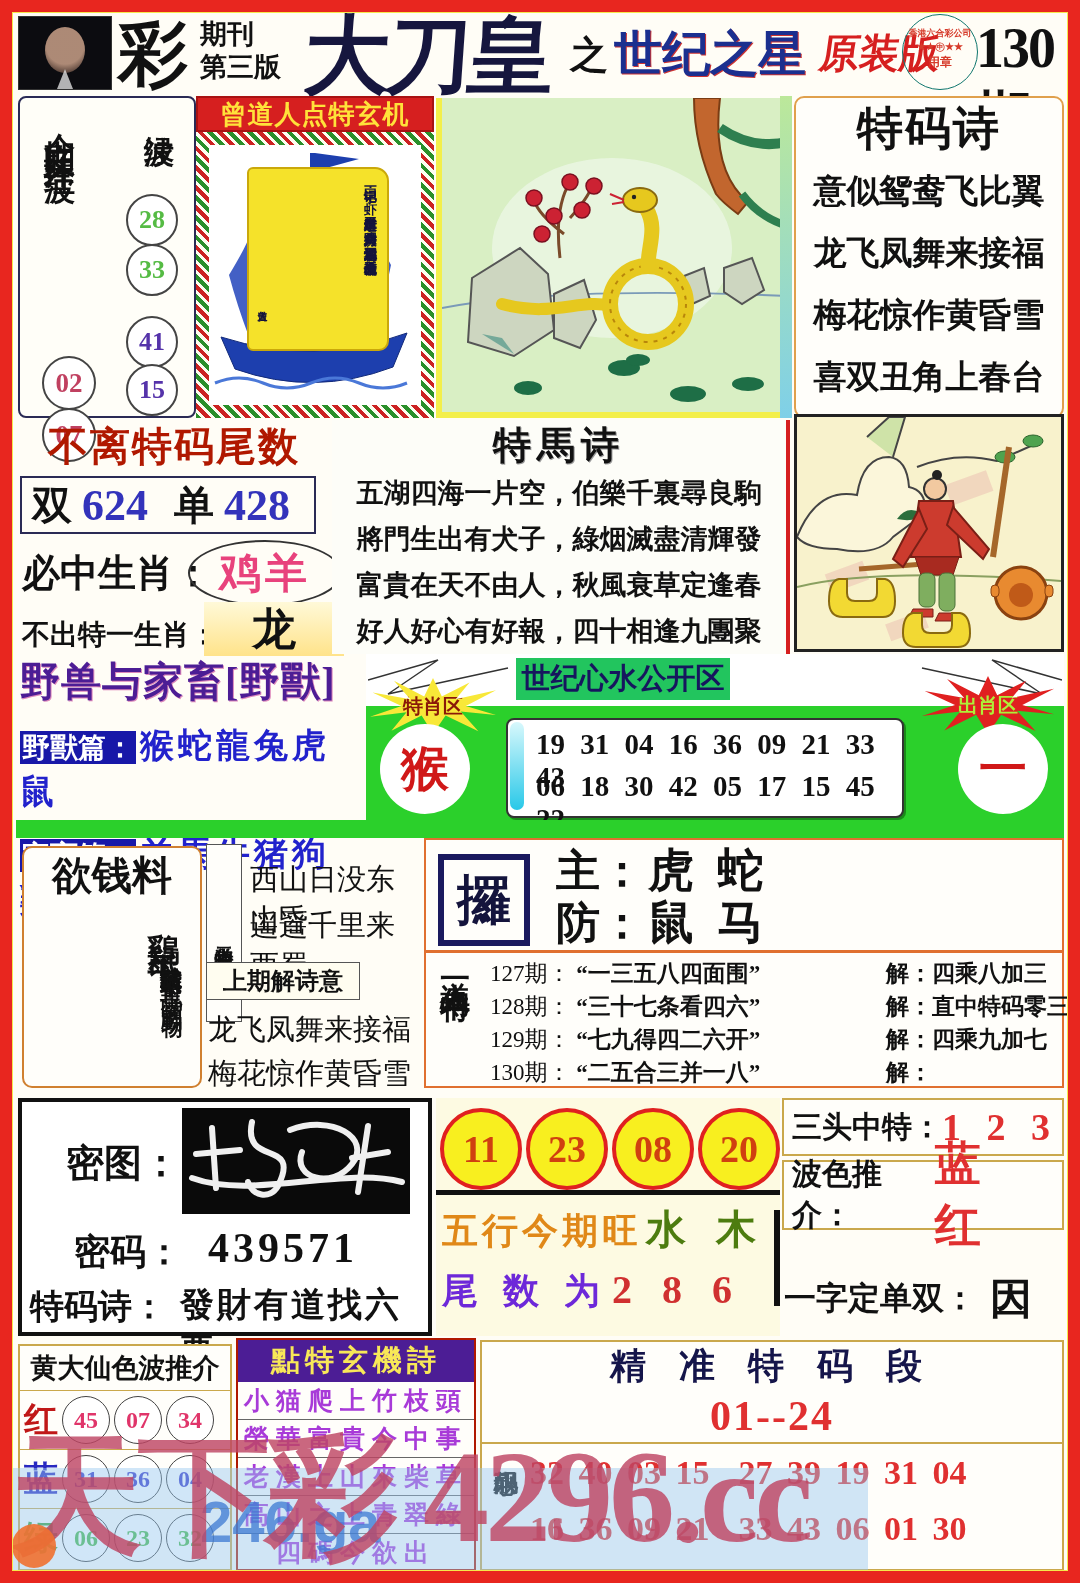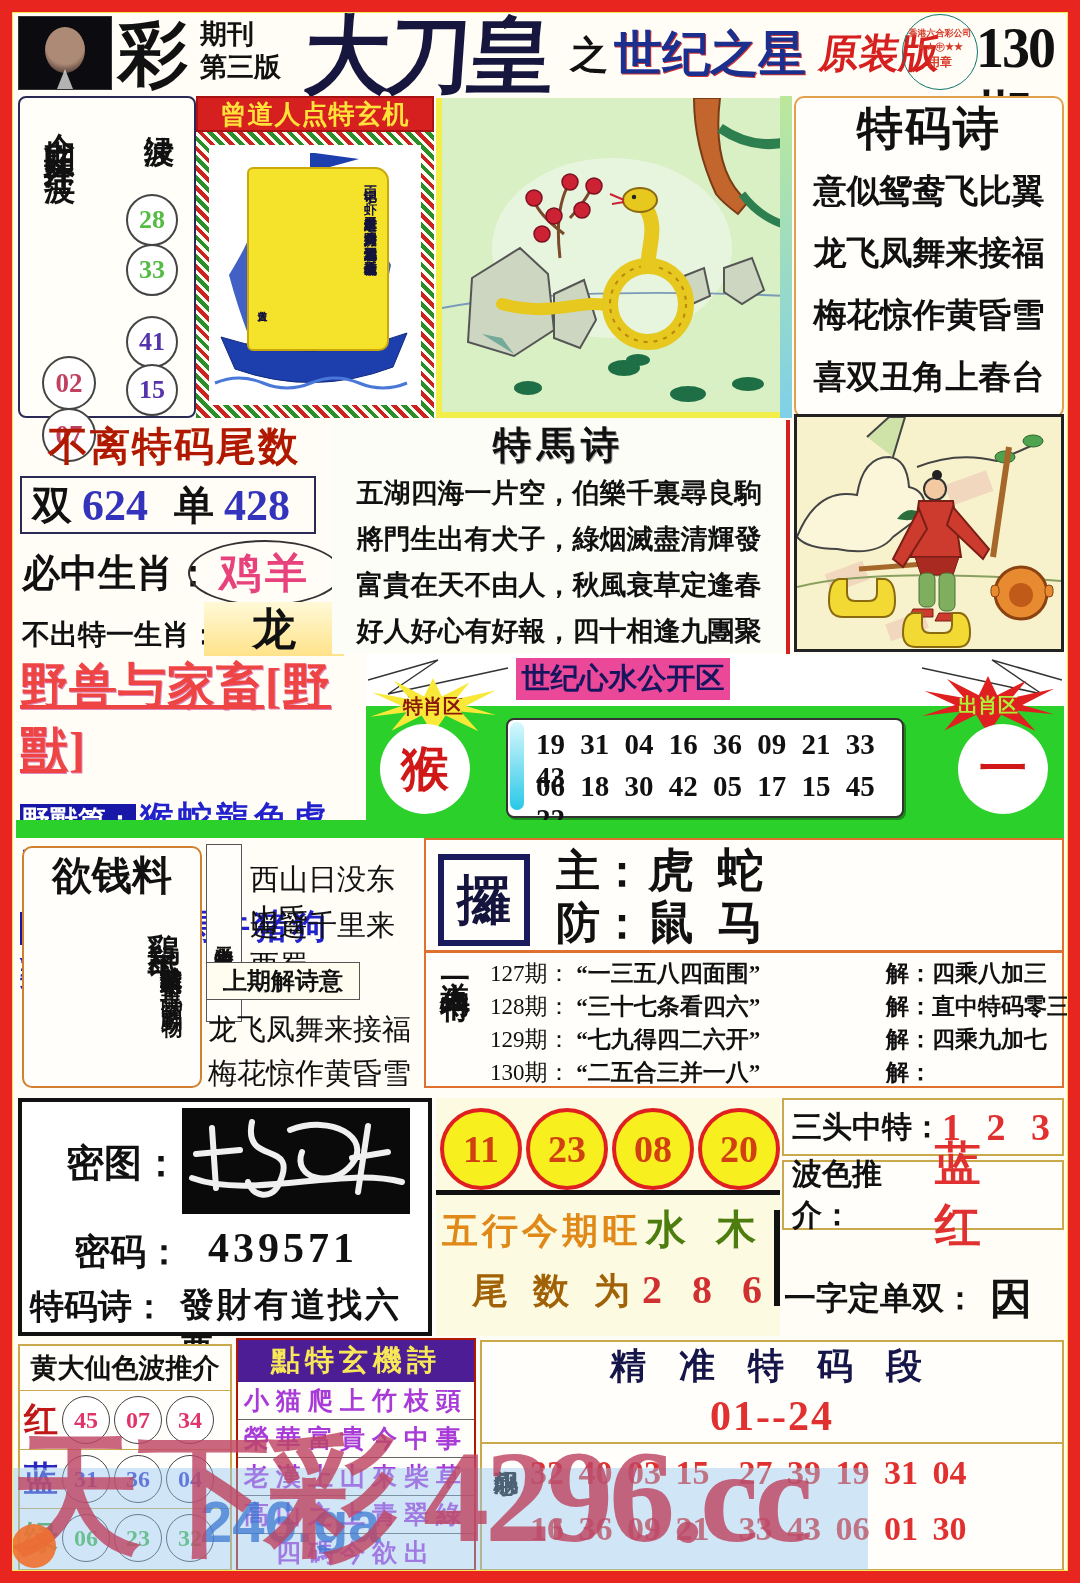--- a/index.html
+++ b/index.html
@@ -206,40 +206,40 @@
         <path d="M116 196 q-10 2 -10 20 q0 14 13 14 l42 0 q12 0 12 -14 q0 -18 -10 -20 l-8 0 l0 12 q0 8 -8 8 l-14 0 q-8 0 -8 -8 l0 -12 Z" fill="#f2d933"></path>
       </g>
       <circle cx="224" cy="176" r="26" fill="#e88a30" stroke="#8a4210" stroke-width="3"></circle>
       <circle cx="224" cy="178" r="12" fill="#c05a18"></circle>
       <rect x="194" y="168" width="8" height="12" rx="4" fill="#e88a30" stroke="#8a4210"></rect>
       <rect x="248" y="168" width="8" height="12" rx="4" fill="#e88a30" stroke="#8a4210"></rect>
     </svg>
   </div>
 
   <div class="abs" style="left:20px;top:654px;width:346px;height:166px;">
-    <div class="bold" style="font-size:48px;color:#ef4444;letter-spacing:1px;text-shadow:1px 1px 0 #d8b;text-decoration:underline;">野兽与家畜[野獸]</div>
+    <div class="bold" style="font-size:40px;color:#4c1d95;letter-spacing:1px;text-shadow:1px 1px 0 #d8b;">野兽与家畜[野獸]</div>
     <div style="margin-top:14px;">
       <span class="bold" style="font-size:28px;color:#fff;background:#1818a8;padding:1px 2px;">野獸篇：</span>
       <span class="bold" style="font-size:34px;color:#2222cc;letter-spacing:4px;">猴蛇龍兔虎鼠</span>
     </div>
     <div style="margin-top:16px;">
       <span class="bold" style="font-size:28px;color:#fff;background:#1818a8;padding:1px 2px;">家畜篇：</span>
       <span class="bold" style="font-size:34px;color:#2222cc;letter-spacing:4px;">羊馬牛猪狗鷄</span>
     </div>
   </div>
 
   <div class="abs" style="left:366px;top:654px;width:698px;height:166px;">
     <div class="abs" style="left:0;top:0;width:698px;height:52px;background:#fff;">
       <svg width="150" height="50" style="position:absolute;left:2px;top:0;">
         <polyline points="0,26 70,6 20,40 140,14" fill="none" stroke="#333" stroke-width="1.5"></polyline>
         </svg>
       <svg width="150" height="50" style="position:absolute;right:2px;top:0;">
         <polyline points="150,26 80,6 130,40 10,14" fill="none" stroke="#333" stroke-width="1.5"></polyline>
         </svg>
-      <div class="abs ctr bold" style="left:150px;top:4px;width:214px;height:42px;background:#ec4899;color:#16165e;font-size:29px;">世纪心水公开区</div>
+      <div class="abs ctr bold" style="left:150px;top:4px;width:214px;height:42px;background:#22c55e;color:#16165e;font-size:29px;">世纪心水公开区</div>
     </div>
     <div class="abs" style="left:0;top:52px;width:698px;height:114px;background:#2bd02b;"></div>
     <div class="abs burst" style="left:4px;top:24px;width:126px;height:56px;background:#f8e838;">
       <span class="bold" style="font-size:20px;color:#8a1808;">特肖区</span>
     </div>
     <div class="abs burst" style="left:556px;top:22px;width:132px;height:58px;background:#e02020;">
       <span class="bold" style="font-size:20px;color:#aef038;">出肖区</span>
     </div>
     <div class="abs ball" style="left:14px;top:70px;width:90px;height:90px;border:none;">
       <span class="bold" style="font-size:48px;color:#d01818;">猴</span>
@@ -341,21 +341,21 @@
       </div>
     <div class="abs ball" style="left:262px;top:10px;width:74px;height:74px;background:#f8ef1f;border:4px solid #e02020;">
       <span class="bold" style="font-size:38px;color:#d04010;">20</span>
       </div>
     <div class="abs" style="left:0;top:92px;width:344px;height:5px;background:#111;"></div>
     <div class="abs" style="left:6px;top:104px;">
       <span class="bold" style="font-size:36px;color:#e08818;letter-spacing:4px;">五行今期旺</span>
       <span class="bold" style="font-size:40px;color:#4d7c0f;letter-spacing:10px;">水 木</span>
     </div>
     <div class="abs" style="left:6px;top:168px;">
-      <span class="bold" style="font-size:36px;color:#a16207;letter-spacing:8px;margin-left:30px;">尾 数 为</span>
+      <span class="bold" style="font-size:36px;color:#6d28d9;letter-spacing:8px;">尾 数 为</span>
       <span class="bold" style="font-size:40px;color:#d03030;letter-spacing:10px;">2 8 6</span>
     </div>
   </div>
 
   <div class="abs" style="left:782px;top:1098px;width:282px;height:238px;">
     <div class="cell" style="height:54px;padding-left:8px;">
       <span class="bold" style="font-size:30px;">三头中特：</span>
       <span class="bold numred" style="font-size:38px;letter-spacing:8px;">1 2 3</span>
     </div>
     <div class="cell" style="height:66px;margin-top:4px;padding-left:8px;">

